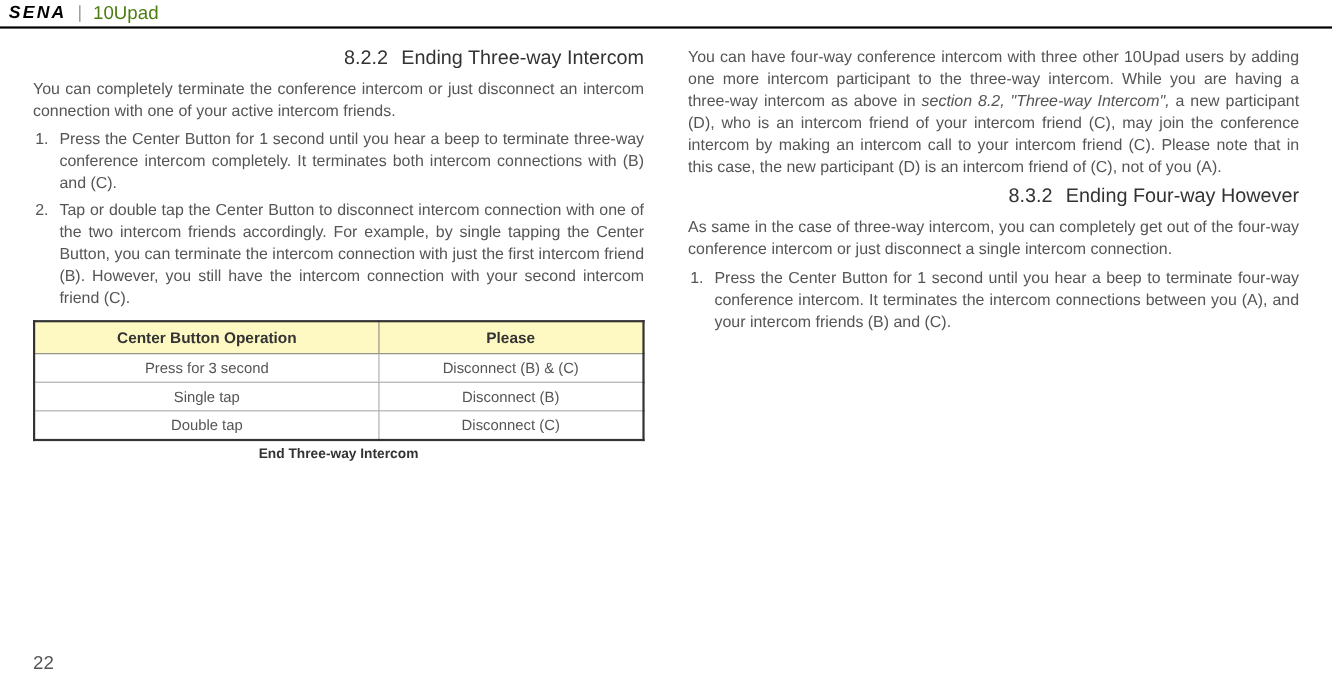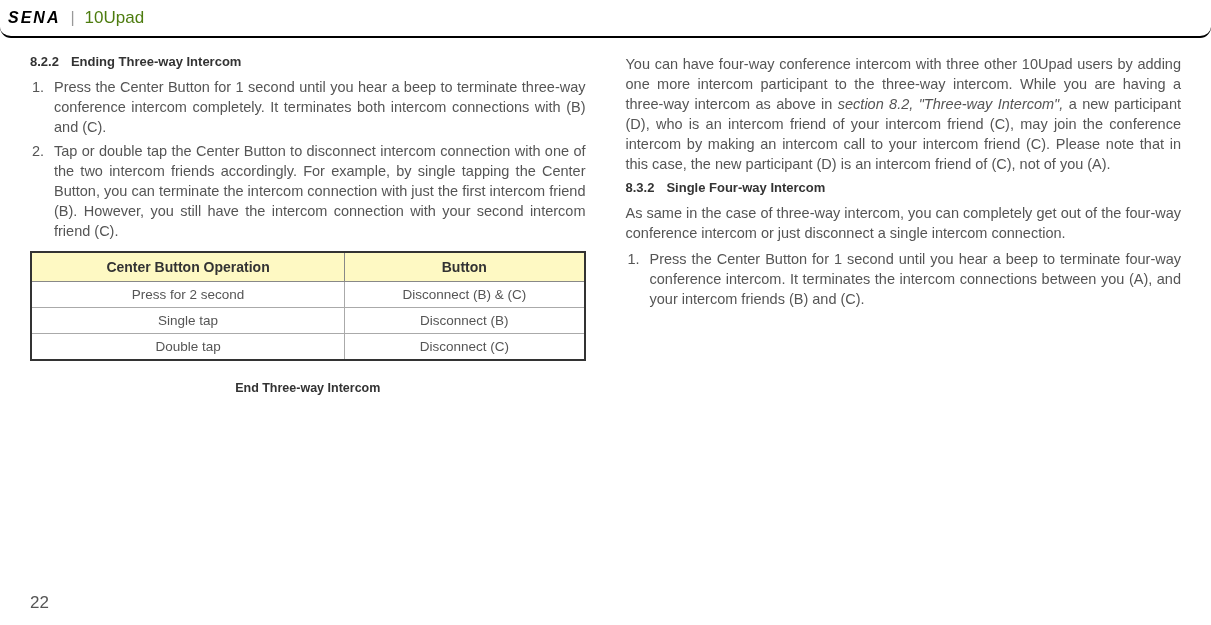--- a/index.html
+++ b/index.html
@@ -9,26 +9,25 @@
     }
     body {
       font-family: Arial, Helvetica, sans-serif;
       width: 1211px;
       height: 625px;
       background: #fff;
       position: relative;
       color: #4a4a4a;
     }
     .header {
-      height: 38px;
+      height: 26px;
       border-bottom: 2px solid #000;
       display: flex;
       align-items: center;
       padding-left: 8px;
-      border-radius: 11px;
     }
     .logo {
       font-family: Arial, sans-serif;
       font-weight: 900;
       font-size: 16px;
       letter-spacing: 2px;
       color: #000;
       font-style: italic;
     }
     .header-divider {
@@ -43,24 +42,25 @@
     .content {
       display: flex;
       padding: 16px 30px 0 30px;
       gap: 40px;
     }
     .column {
       flex: 1;
       min-width: 0;
     }
     .section-num-heading {
-      font-weight: bold;
-      font-size: 13px;
+      font-weight: normal;
+      font-size: 18px;
       color: #333;
       margin-bottom: 8px;
+      text-align: right;
     }
     .section-heading-main {
       font-weight: bold;
       font-size: 16px;
       color: #222;
       margin-bottom: 6px;
     }
     .num-prefix {
       display: inline-block;
       margin-right: 12px;
@@ -109,21 +109,21 @@
       color: #555;
       padding: 5px;
       border: 1px solid #aaa;
       text-align: center;
     }
     .table-caption {
       text-align: center;
       font-weight: bold;
       font-size: 12.5px;
       color: #333;
-      margin-top: 20px;
+      margin-top: 4px;
     }
     .italic-ref {
       font-style: italic;
     }
     .page-num {
       position: absolute;
       bottom: 12px;
       left: 30px;
       font-size: 17px;
       color: #555;
@@ -136,39 +136,40 @@
   <span class="logo">SENA</span>
   <span class="header-divider">|</span>
   <span class="product-name">10Upad</span>
 </div>
 
 <div class="content">
   <div class="column">
     <div class="section-num-heading">
       <span class="num-prefix">8.2.2</span><span>Ending Three-way Intercom</span>
     </div>
+    <p class="body-text">You can completely terminate the conference intercom or just disconnect an intercom connection with one of your active intercom friends.</p>
     <div class="ol-item">
       <div class="ol-num">1.</div>
       <div class="ol-text">Press the Center Button for 1 second until you hear a beep to terminate three-way conference intercom completely. It terminates both intercom connections with (B) and (C).</div>
     </div>
     <div class="ol-item">
       <div class="ol-num">2.</div>
       <div class="ol-text">Tap or double tap the Center Button to disconnect intercom connection with one of the two intercom friends accordingly. For example, by single tapping the Center Button, you can terminate the intercom connection with just the first intercom friend (B). However, you still have the intercom connection with your second intercom friend (C).</div>
     </div>
     <div class="table-wrap">
       <table>
         <thead>
           <tr>
             <th>Center Button Operation</th>
-            <th>Button</th>
+            <th>Please</th>
           </tr>
         </thead>
         <tbody>
           <tr>
-            <td>Press for 2 second</td>
+            <td>Press for 3 second</td>
             <td>Disconnect (B) &amp; (C)</td>
           </tr>
           <tr>
             <td>Single tap</td>
             <td>Disconnect (B)</td>
           </tr>
           <tr>
             <td>Double tap</td>
             <td>Disconnect (C)</td>
           </tr>
@@ -176,21 +177,21 @@
       </table>
       <div class="table-caption">End Three-way Intercom</div>
     </div>
   </div>
 
   <div class="column">
     <p class="body-text">
       <span>You can have four-way conference intercom with three other 10Upad users by adding one more intercom participant to the three-way intercom. While you are having a three-way intercom as above in </span><span class="italic-ref">section 8.2, "Three-way Intercom",</span><span> a new participant (D), who is an intercom friend of your intercom friend (C), may join the conference intercom by making an intercom call to your intercom friend (C). Please note that in this case, the new participant (D) is an intercom friend of (C), not of you (A).</span>
     </p>
     <div class="section-num-heading">
-      <span class="num-prefix">8.3.2</span><span>Single Four-way Intercom</span>
+      <span class="num-prefix">8.3.2</span><span>Ending Four-way However</span>
     </div>
     <p class="body-text">As same in the case of three-way intercom, you can completely get out of the four-way conference intercom or just disconnect a single intercom connection.</p>
     <div class="ol-item">
       <div class="ol-num">1.</div>
       <div class="ol-text">Press the Center Button for 1 second until you hear a beep to terminate four-way conference intercom. It terminates the intercom connections between you (A), and your intercom friends (B) and (C).</div>
     </div>
   </div>
 </div>
 
 <div class="page-num">22</div>

